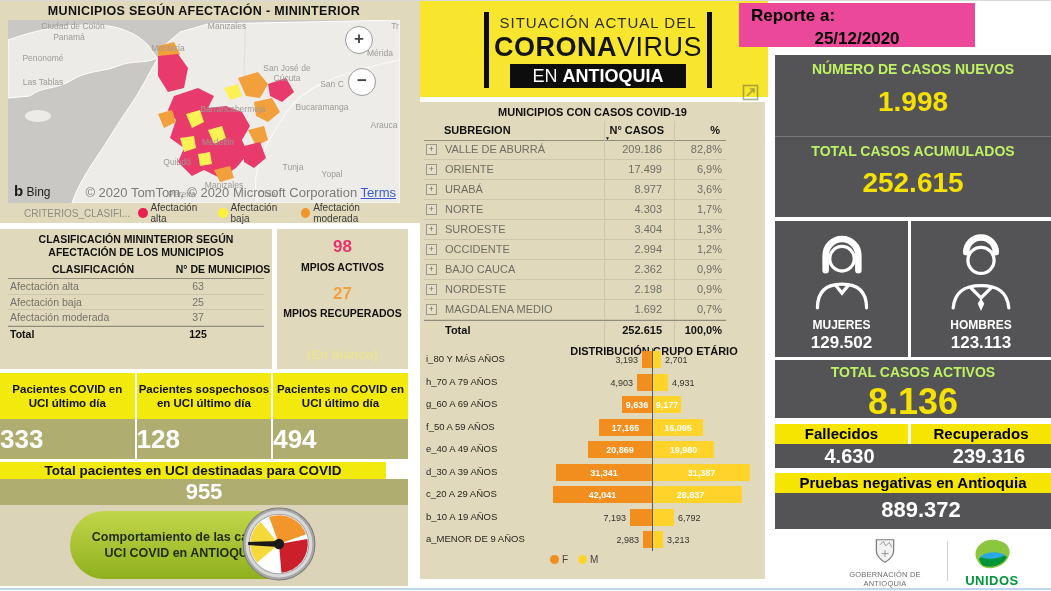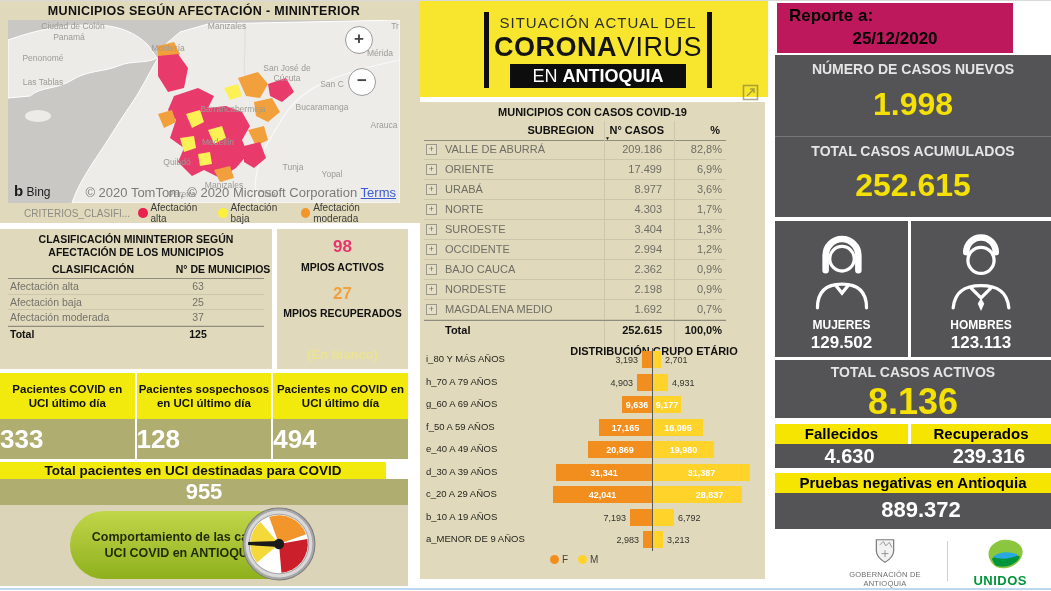--- a/index.html
+++ b/index.html
@@ -64,21 +64,21 @@
   #mh-line1{position:absolute;left:70px;top:13px;width:216px;text-align:center;font-size:15px;color:#2f2f2f;letter-spacing:1px;}
   #mh-line2{position:absolute;left:70px;top:31px;width:216px;text-align:center;font-size:27px;color:#141414;letter-spacing:.5px;}
   #mh-line2 b{font-weight:800;}
   #mh-line3{position:absolute;left:90px;top:63px;width:176px;height:24px;background:#0d0d0d;color:#fff;text-align:center;font-size:18px;line-height:24px;}
   #mh-line3 b{font-weight:800;}
   #focus-icon{position:absolute;left:742px;top:83px;width:17px;height:17px;opacity:.55;cursor:pointer;}
 
   #mid-card{left:420px;top:101px;width:345px;height:477px;background:#e0d9bb;}
   #sub-title{left:0;top:4px;width:345px;font-size:11px;}
   #sub-head{position:absolute;left:4px;top:19px;width:302px;height:19px;border-bottom:1px solid #8f8d7d;font-weight:bold;font-size:11px;color:#111;}
-  #sub-head .h1{position:absolute;left:20px;top:3px;width:150px;text-align:right;}
+  #sub-head .h1{position:absolute;left:20px;top:3px;width:150px;text-align:left;}
   #sub-head .h2{position:absolute;right:62px;top:3px;}
   #sub-head .h3{position:absolute;right:6px;top:3px;}
   #sort-icon{position:absolute;left:181px;top:14px;font-size:5px;color:#111;}
   #sub-rows{position:absolute;left:4px;top:38px;width:302px;}
   .subrow{position:relative;height:19px;border-bottom:1px solid #ccc7ac;font-size:11px;color:#6f6e66;}
   .subrow .plus{position:absolute;left:2px;top:4px;width:9px;height:9px;border:1px solid #9a988a;color:#6f6e66;
                 font-size:9px;line-height:8px;text-align:center;cursor:pointer;background:#e6e0c6;}
   .subrow .nm{position:absolute;left:21px;top:3px;}
   .subrow .cs{position:absolute;right:64px;top:3px;}
   .subrow .pc{position:absolute;right:4px;top:3px;}
@@ -94,41 +94,41 @@
   .blab{position:absolute;top:7px;font-size:9px;font-weight:bold;}
   .blab.in{color:#fff;text-align:center;}
   .blab.outL{color:#33332c;text-align:right;font-weight:normal;}
   .blab.outR{color:#33332c;text-align:left;font-weight:normal;}
   #chart-legend{position:absolute;left:130px;top:452px;display:flex;align-items:center;font-size:10px;color:#44443c;}
   #chart-legend .lgdot{width:9px;height:9px;margin-right:3px;}
   #chart-legend .lgitem{margin-right:10px;}
 
   
   .dark{position:absolute;background:#545456;}
-  .dlabel{width:100%;text-align:center;color:#e5e5e5;font-weight:bold;font-size:14px;}
-  .dnum{width:100%;text-align:center;color:#f5e103;font-weight:bold;font-size:32px;}
-  #rep-box{left:777px;top:2px;width:236px;height:50px;background:#be185d;}
+  .dlabel{width:100%;text-align:center;color:#bef264;font-weight:bold;font-size:14px;}
+  .dnum{width:100%;text-align:center;color:#f5e103;font-weight:bold;font-size:28px;}
+  #rep-box{left:739px;top:2px;width:236px;height:44px;background:#ec4899;}
   #rep-label{position:absolute;left:12px;top:3px;font-size:17px;font-weight:bold;color:#000;}
   #rep-date{position:absolute;left:0;top:26px;width:100%;text-align:center;font-size:17px;font-weight:bold;color:#000;}
   #newcases-box{left:775px;top:54px;width:276px;height:81px;border-bottom:1px solid #78787a;}
   #totalcases-box{left:775px;top:136px;width:276px;height:80px;}
   .gbox{position:absolute;background:#545456;}
   #women-box{left:775px;top:220px;width:133px;height:136px;}
   #men-box{left:911px;top:220px;width:140px;height:136px;}
   .gicon{position:absolute;left:50%;top:5px;transform:translateX(-50%);}
   .glabel{position:absolute;left:0;top:97px;width:100%;text-align:center;color:#fff;font-weight:bold;font-size:12px;}
   .gnum{position:absolute;left:0;top:112px;width:100%;text-align:center;color:#fff;font-weight:bold;font-size:17px;}
   #active-box{left:775px;top:359px;width:276px;height:58px;}
   .ystrip{position:absolute;background:#f5e500;color:#000;font-weight:bold;font-size:15px;text-align:center;line-height:20px;}
   .wnum{position:absolute;background:#545456;color:#fff;font-weight:bold;font-size:20px;text-align:center;line-height:24px;padding-left:8px;}
   #logos{left:775px;top:532px;width:276px;height:56px;background:#fff;}
   #gob-logo{position:absolute;left:55px;top:4px;width:110px;text-align:center;cursor:default;}
   #gob-text{font-size:7.5px;color:#6d6d6d;letter-spacing:.2px;border-bottom:1px solid #2e7d4f;padding-bottom:1px;margin-top:1px;}
   #logo-divider{position:absolute;left:172px;top:8px;width:1px;height:40px;background:#cfcfcf;}
-  #unidos-logo{position:absolute;left:182px;top:4px;width:70px;text-align:right;}
+  #unidos-logo{position:absolute;left:182px;top:4px;width:70px;text-align:center;}
   #unidos-text{font-size:13px;font-weight:800;color:#00953b;letter-spacing:.5px;}
   #bottom-line{left:0;top:587px;width:1051px;height:2px;background:#bdd7ee;}
 </style>
 </head>
 <body>
 
 <div id="app">
 
   <div id="map-card" class="card">
     <div id="map-title" class="abs ttl">MUNICIPIOS SEGÚN AFECTACIÓN - MININTERIOR</div>
@@ -404,21 +404,21 @@
           <div class="bar" style="left: 136px; width: 96px; background: rgb(242, 142, 30);"></div>
           <div class="bar" style="left: 233px; width: 97px; background: rgb(255, 211, 42);"></div>
           <span class="blab in" style="left: 136px; width: 96px;">31,341</span>
           <span class="blab in" style="left: 233px; width: 97px;">31,387</span>
         </div>
         <div class="crow">
           <span class="clabel">c_20 A 29 AÑOS</span>
           <div class="bar" style="left: 133px; width: 99px; background: rgb(242, 142, 30);"></div>
           <div class="bar" style="left: 233px; width: 89px; background: rgb(255, 211, 42);"></div>
           <span class="blab in" style="left: 133px; width: 99px;">42,041</span>
-          <span class="blab in" style="left: 237px; width: 89px; padding-left: 8px;">28,837</span>
+          <span class="blab in" style="left: 218px; width: 89px; padding-left: 8px;">28,837</span>
         </div>
         <div class="crow">
           <span class="clabel">b_10 A 19 AÑOS</span>
           <div class="bar" style="left: 210px; width: 22px; background: rgb(242, 142, 30);"></div>
           <div class="bar" style="left: 233px; width: 21px; background: rgb(255, 211, 42);"></div>
           <span class="blab outL" style="left: 166px; width: 40px;">7,193</span>
           <span class="blab outR" style="left: 258px; width: 40px;">6,792</span>
         </div>
         <div class="crow">
           <span class="clabel">a_MENOR DE 9 AÑOS</span>

